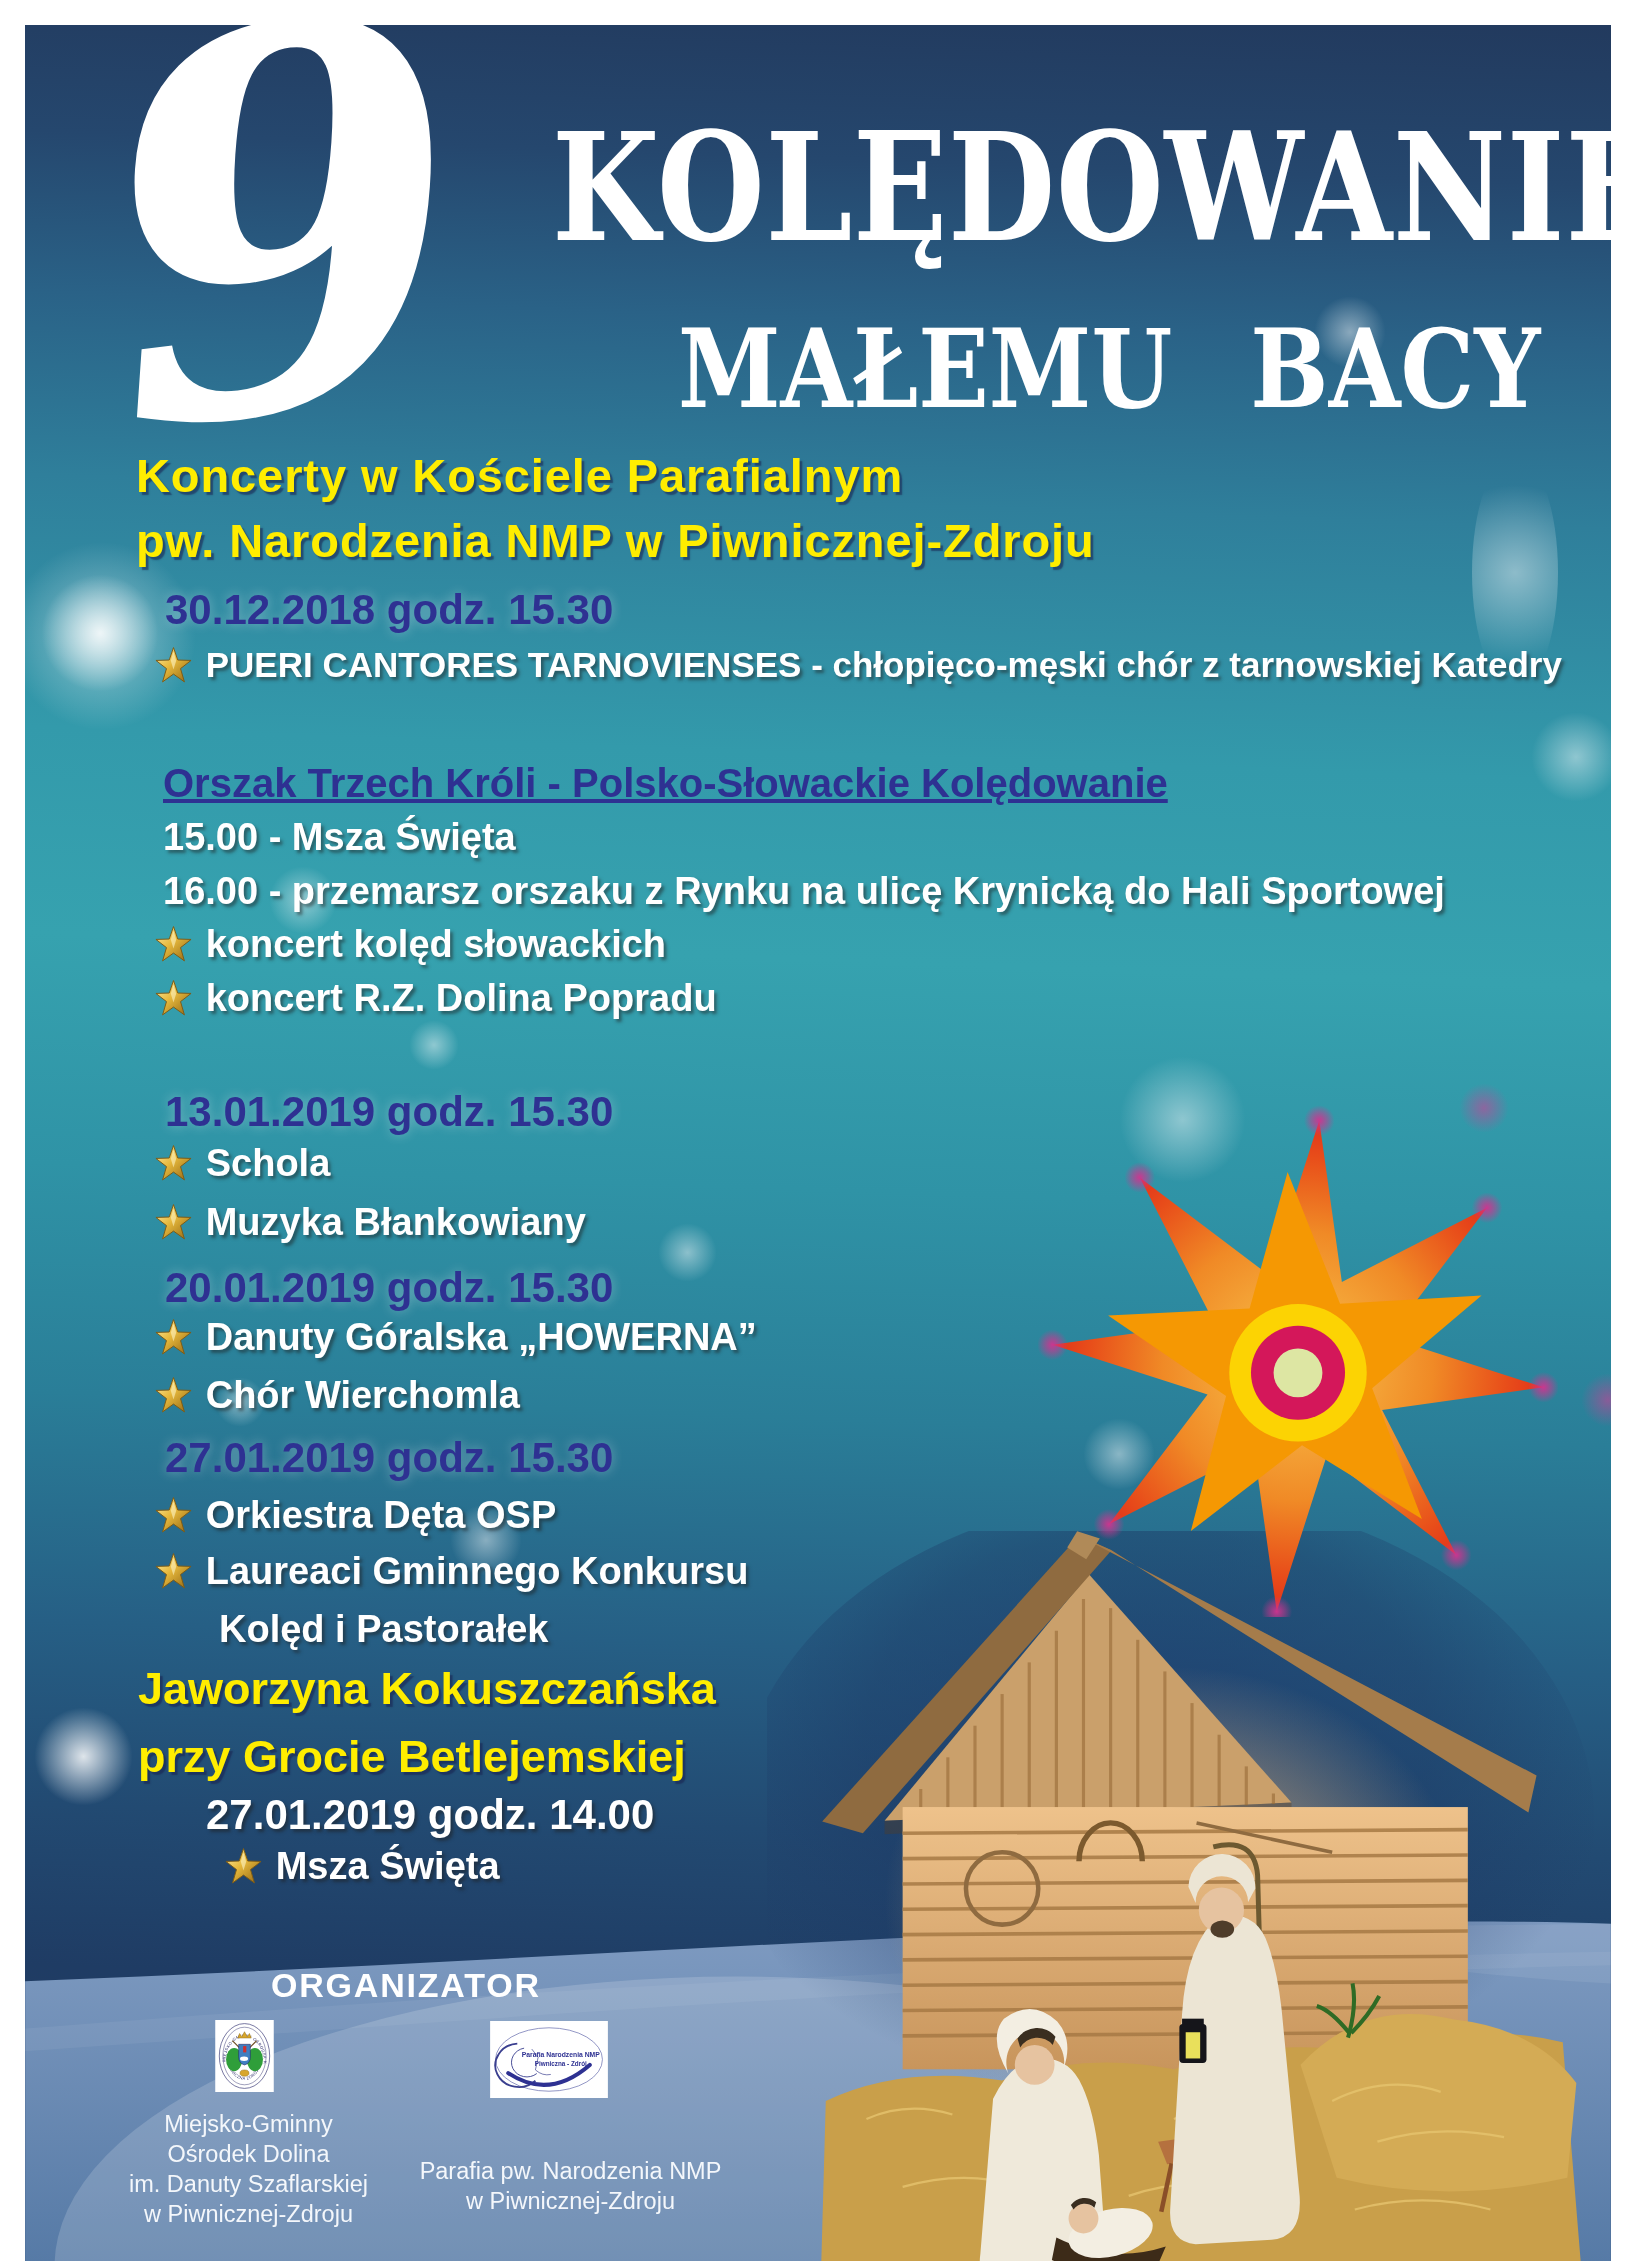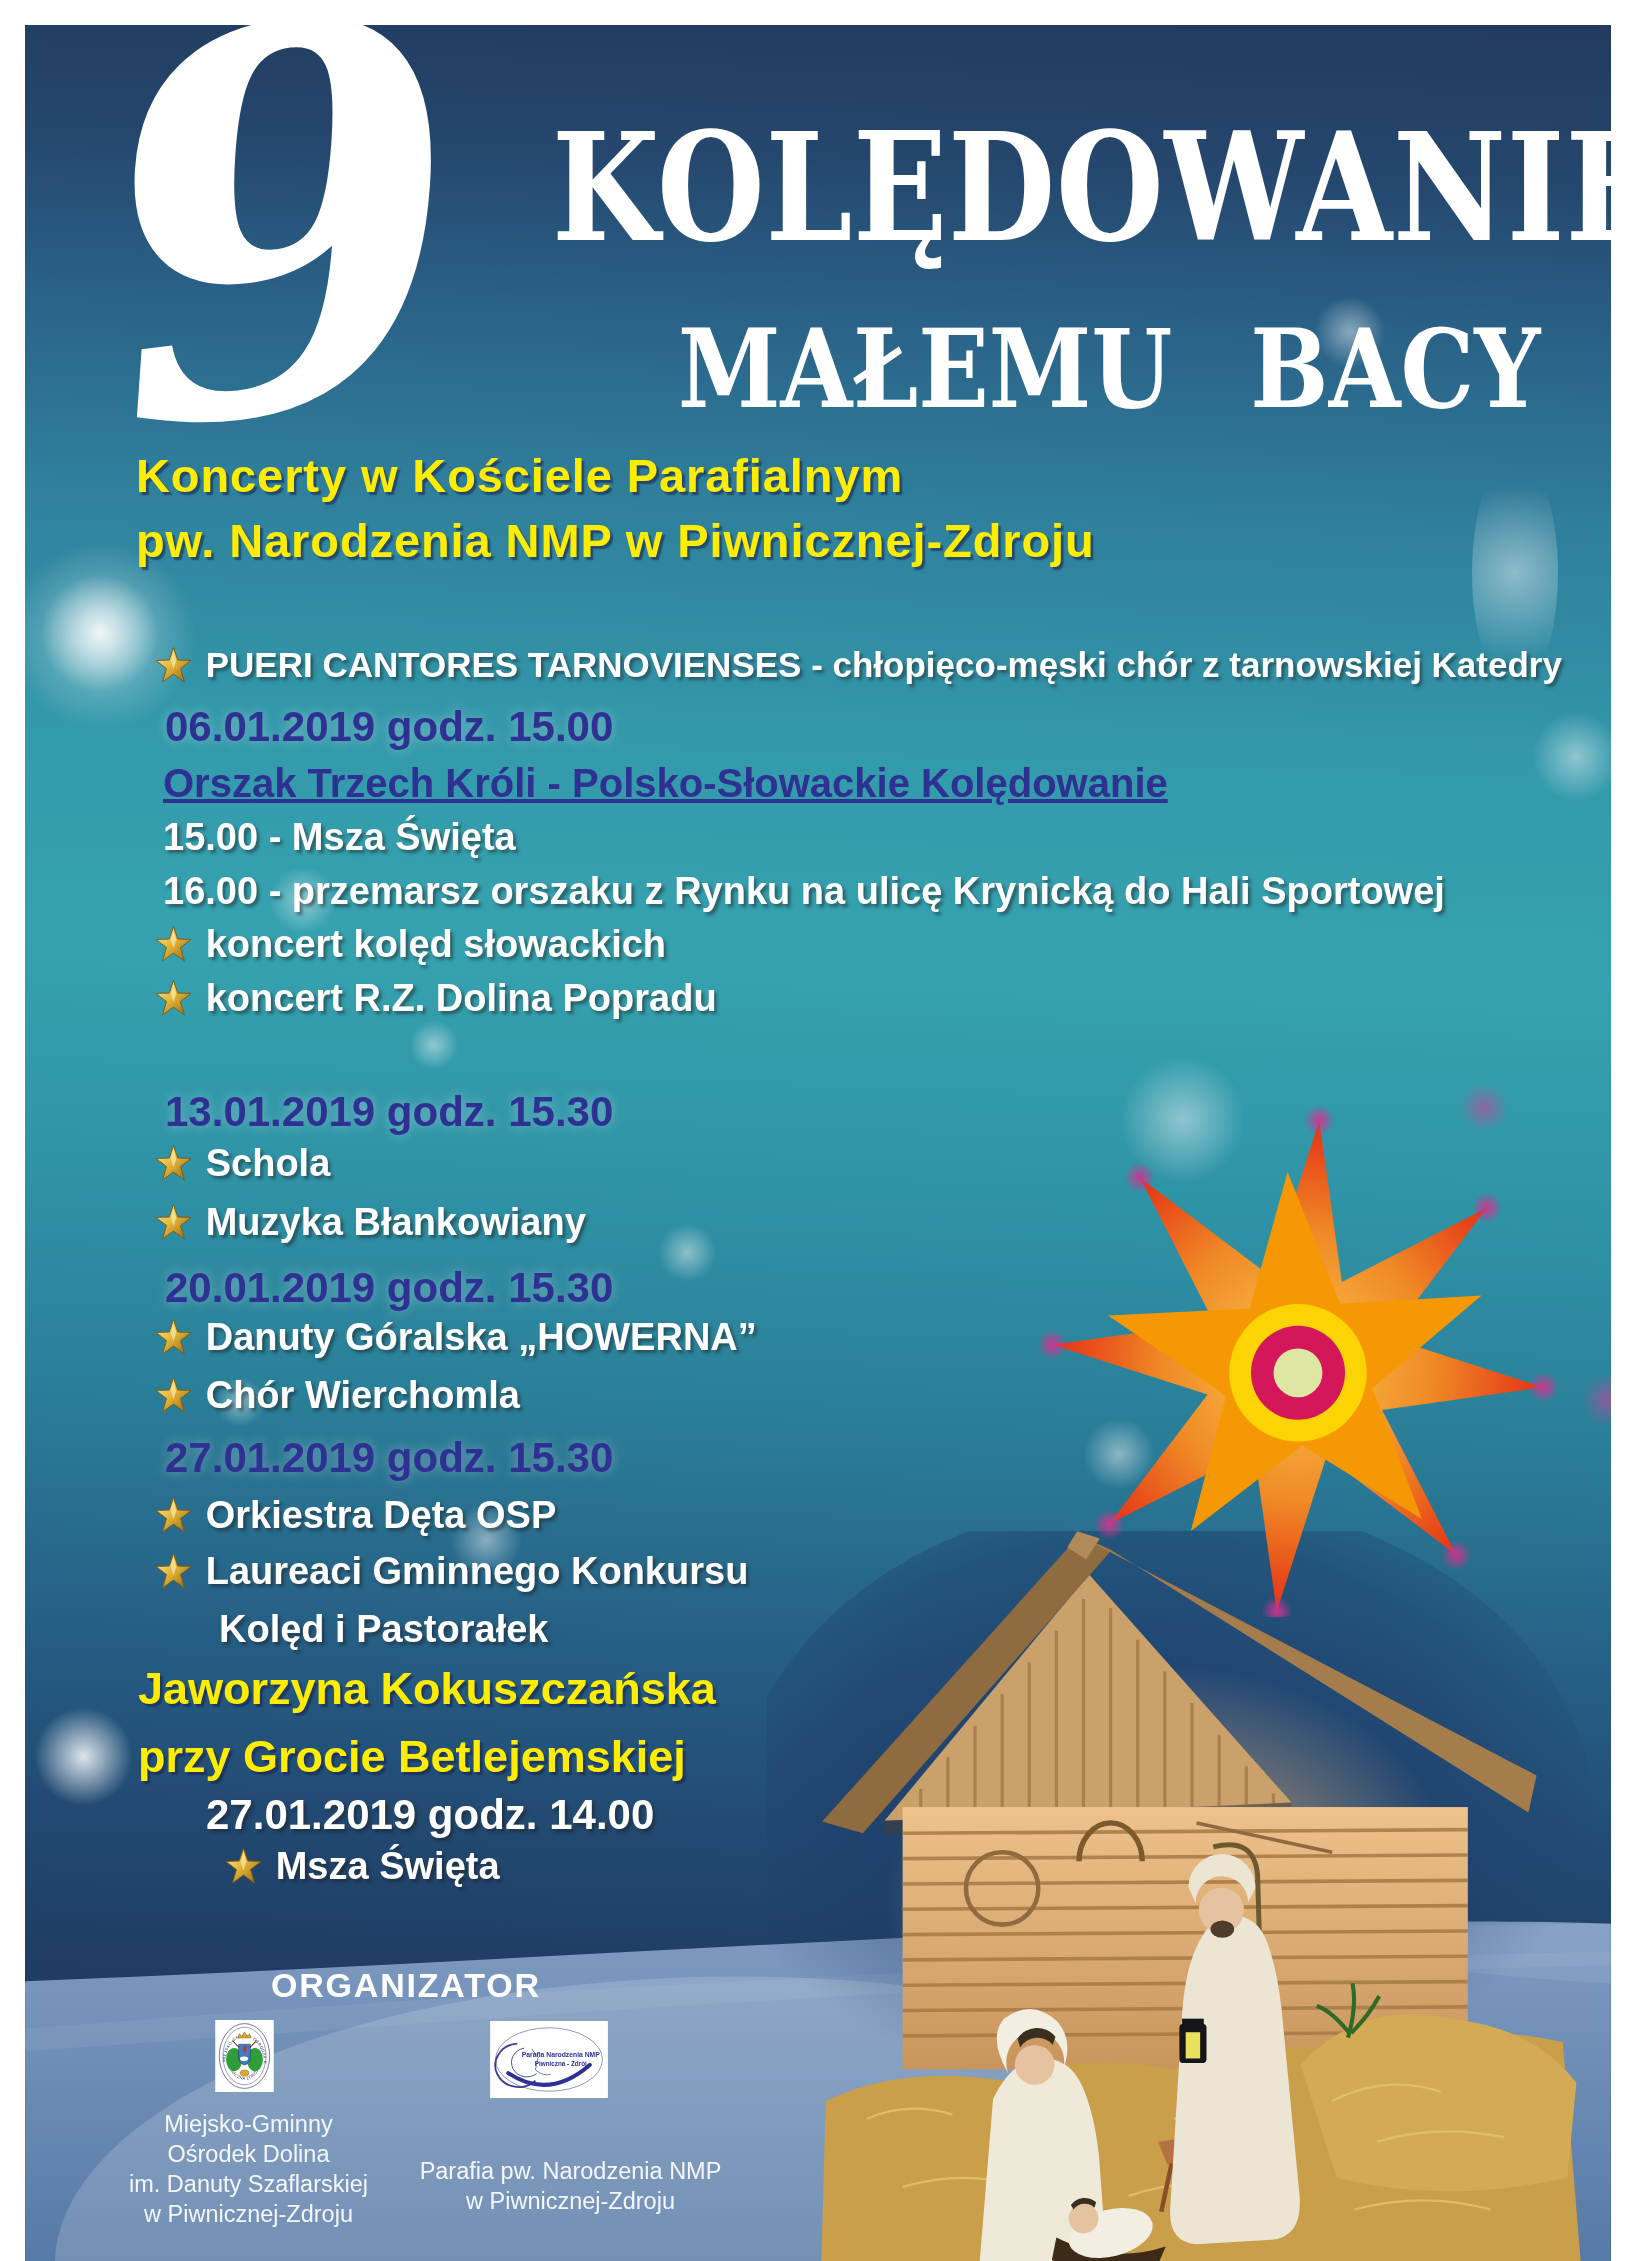--- a/index.html
+++ b/index.html
@@ -225,27 +225,27 @@
           <circle cx="993" cy="245" r="34" fill="url(#magGrad)"></circle>
       </g>
     </svg>
 
     <div class="nine">9</div>
     <div class="title1">KOLĘDOWANIE</div>
     <div class="title2">MAŁEMU  BACY</div>
     <div class="subtitle" style="left:111px;top:423px">Koncerty w Kościele Parafialnym</div>
     <div class="subtitle" style="left:111px;top:488px">pw. Narodzenia NMP w Piwnicznej-Zdroju</div>
 
+    <div class="row date" style="left:140px;top:561px">30.12.2018 godz. 15.30</div>
     <div class="row star-row small" style="left:129px;top:620px">
       <svg class="bullet" viewBox="0 0 100 100">
           <use href="#goldStar"></use>
         </svg>
       <span class="txt">PUERI CANTORES TARNOVIENSES - chłopięco-męski chór z tarnowskiej Katedry</span>
     </div>
-    <div class="row date" style="left:140px;top:678px">06.01.2019 godz. 15.00</div>
     <div class="row blue-row" style="left:138px;top:736px">Orszak Trzech Króli - Polsko-Słowackie Kolędowanie</div>
     <div class="row white-row" style="left:138px;top:791px">15.00 - Msza Święta</div>
     <div class="row white-row" style="left:138px;top:845px">16.00 - przemarsz orszaku z Rynku na ulicę Krynicką do Hali Sportowej</div>
     <div class="row star-row" style="left:129px;top:898px">
       <svg class="bullet" viewBox="0 0 100 100">
           <use href="#goldStar"></use>
         </svg>
       <span class="txt">koncert kolęd słowackich</span>
     </div>
     <div class="row star-row" style="left:129px;top:952px">

